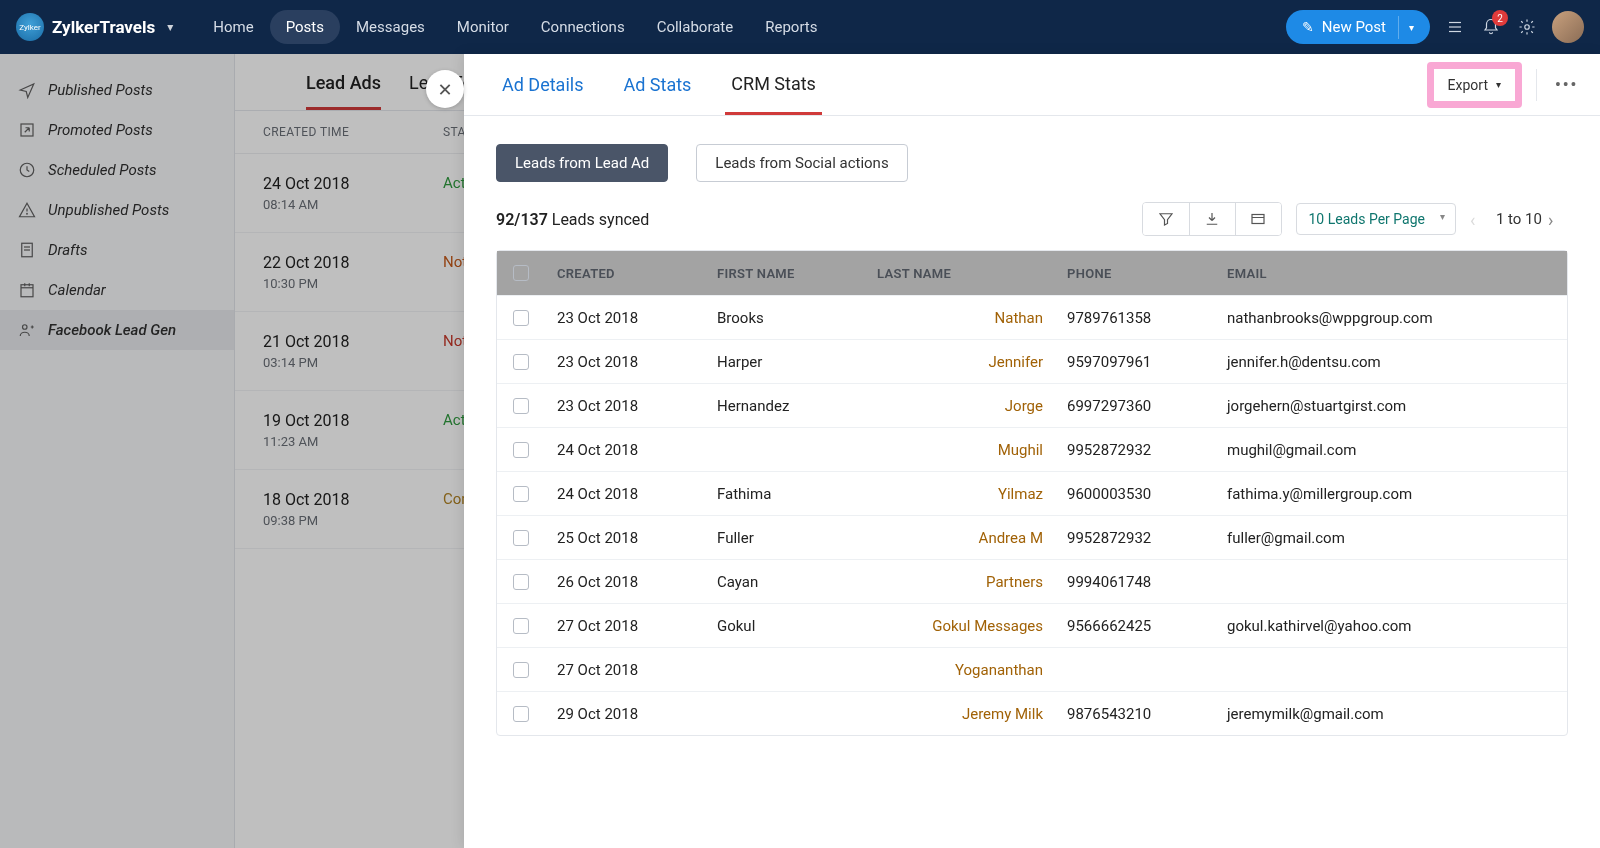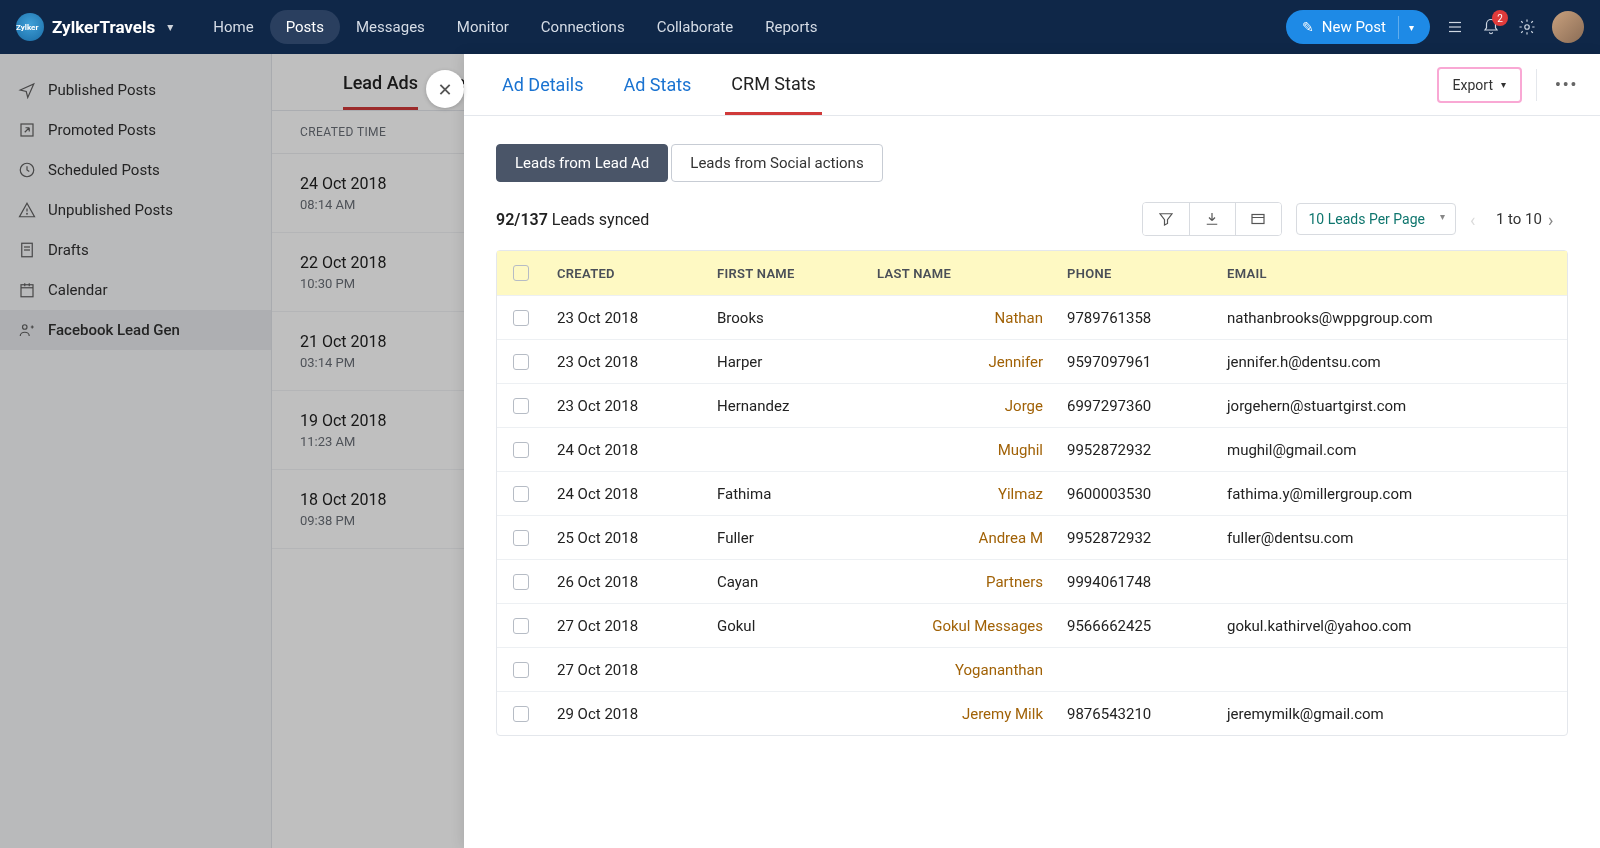--- a/index.html
+++ b/index.html
@@ -1,37 +1,37 @@
 <!DOCTYPE html>
 <html><head>
 <meta charset="utf-8">
 <style>
 * { margin: 0; padding: 0; box-sizing: border-box; font-family: -apple-system, BlinkMacSystemFont, "Segoe UI", Roboto, sans-serif; }
 body { background: #fff; width: 1600px; height: 848px; overflow: hidden; position: relative; }
 
 
 .topnav { height: 54px; background: #0f2748; display: flex; align-items: center; color: #fff; padding: 0 16px; }
 .brand { display: flex; align-items: center; gap: 8px; margin-right: 24px; }
-.brand-logo { width: 28px; height: 28px; border-radius: 50%; background: radial-gradient(circle at 50% 40%, #3fa0d8, #1a6ca6); display: flex; align-items: center; font-size: 8px; font-weight: bold; color: #fff; }
+.brand-logo { width: 28px; height: 28px; border-radius: 50%; background: radial-gradient(circle at 50% 40%, #3fa0d8, #1a6ca6); display: flex; align-items: center; justify-content: center; font-size: 8px; font-weight: normal; color: #fff; }
 .brand-name { font-size: 17px; font-weight: 700; }
 .brand-caret { font-size: 12px; opacity: .8; margin-left: 4px; }
 .navlinks { display: flex; gap: 0; }
 .navlink { padding: 8px 16px; font-size: 15px; color: #d5dce6; cursor: pointer; border-radius: 20px; }
 .navlink.active { background: #2a3f5f; color: #fff; }
 .topnav-right { margin-left: auto; display: flex; align-items: center; gap: 14px; }
 .newpost-btn { background: #1e8ae6; color: #fff; border: none; border-radius: 18px; height: 34px; display: flex; align-items: center; padding: 0 6px 0 16px; gap: 8px; cursor: pointer; font-size: 15px; }
 .newpost-btn .edit-icon { font-size: 14px; }
 .newpost-btn .caret-split { border-left: 1px solid rgba(255,255,255,.3); padding: 6px 10px; margin-left: 4px; font-size: 10px; }
 .topicon { width: 22px; height: 22px; color: #cfd8e3; cursor: pointer; display: flex; align-items: center; justify-content: center; position: relative; }
 .badge { position: absolute; top: -6px; right: -6px; background: #e03b3b; color: #fff; border-radius: 50%; width: 16px; height: 16px; font-size: 10px; display: flex; align-items: center; justify-content: center; }
 .avatar { width: 32px; height: 32px; border-radius: 50%; background: linear-gradient(135deg,#c9a17e,#8a6c55); }
 
 
 .page-bg { position: absolute; top: 54px; left: 0; right: 0; bottom: 0; display: flex; }
-.sidebar { width: 272px; background: #f7f8fa; border-right: 1px solid #e2e5ea; padding: 16px 0; }
+.sidebar { width: 235px; background: #f7f8fa; border-right: 1px solid #e2e5ea; padding: 16px 0; font-style: italic; }
 .sidebar-item { display: flex; align-items: center; gap: 12px; padding: 11px 18px; font-size: 15px; color: #303030; cursor: pointer; }
 .sidebar-item .si-icon { width: 18px; height: 18px; color: #606060; display:flex; align-items:center; justify-content:center; }
 .sidebar-item.active { background: #e8eaee; font-weight: 500; }
 
 
 .bg-content { flex: 1; background: #fff; }
 .bg-tabs { display: flex; gap: 28px; padding: 18px 28px 0; border-bottom: 1px solid #e4e7ec; }
 .bg-tab { font-size: 18px; color: #222; padding-bottom: 14px; }
 .bg-tab.active { border-bottom: 3px solid #d03a3a; font-weight: 500; margin-left: 43px; }
 .bg-table-head { display: flex; font-size: 12px; color: #6a6f77; padding: 14px 28px; letter-spacing: .4px; border-bottom: 1px solid #eceef1; }
@@ -49,43 +49,43 @@
 .bg-overlay { position: absolute; top: 54px; left: 0; width: 464px; bottom: 0; background: rgba(0,0,0,.25); }
 
 
 .panel { position: absolute; top: 54px; left: 464px; right: 0; bottom: 0; background: #fff; box-shadow: -2px 0 12px rgba(0,0,0,.1); }
 .close-btn { position: absolute; left: -38px; top: 16px; width: 38px; height: 38px; border-radius: 50%; background: #fff; display: flex; align-items: center; justify-content: center; box-shadow: 0 1px 4px rgba(0,0,0,.2); cursor: pointer; font-size: 18px; color: #555; }
 
 .panel-tabs { display: flex; align-items: center; padding: 0 32px; border-bottom: 1px solid #e4e7ec; height: 62px; }
 .ptab { font-size: 18px; color: #1a73d1; padding: 10px 6px; margin-right: 28px; cursor: pointer; height: 100%; display: flex; align-items: center; }
 .ptab.active { color: #222; border-bottom: 3px solid #d03a3a; margin-bottom: -1px; }
 .panel-tabs-right { margin-left: auto; display: flex; align-items: center; gap: 14px; }
-.export-btn { border: 2px solid #f9a8d4; background: #fff; padding: 8px 14px; border-radius: 4px; font-size: 14px; color: #333; display: flex; align-items: center; gap: 8px; cursor: pointer; }
+.export-btn { border: 7px solid #f9a8d4; background: #fff; padding: 8px 14px; border-radius: 4px; font-size: 14px; color: #333; display: flex; align-items: center; gap: 8px; cursor: pointer; }
 .more-dots { width: 32px; cursor: pointer; color: #666; letter-spacing: 2px; font-weight: bold; border-left:1px solid #e4e7ec; padding-left:18px; height:32px; display:flex; align-items:center;}
 
-.subtabs { display: flex; gap: 3px; padding: 28px 32px 20px; }
+.subtabs { display: flex; gap: 28px; padding: 28px 32px 20px; }
 .subtab { border: 1px solid #c7ccd4; background: #fff; padding: 9px 18px; font-size: 15px; border-radius: 4px; cursor: pointer; color: #333; }
 .subtab.active { background: #4a5568; color: #fff; border-color: #4a5568; }
 
 .toolbar { display: flex; align-items: center; padding: 0 32px 14px; }
 .synced-count { font-size: 16px; color: #222; }
 .synced-count b { font-weight: 600; }
 .toolbar-right { margin-left: auto; display: flex; align-items: center; gap: 14px; }
 .icon-btn-group { display: flex; border: 1px solid #d8dbe0; border-radius: 4px; overflow: hidden; }
 .icon-btn { width: 46px; height: 32px; display: flex; align-items: center; justify-content: center; cursor: pointer; color: #555; background: #fff; }
 .icon-btn + .icon-btn { border-left: 1px solid #d8dbe0; }
 .perpage { border: 1px solid #d8dbe0; border-radius: 4px; padding: 7px 30px 7px 12px; font-size: 14px; color: #0f766e; cursor: pointer; position:relative; background:#fff;}
 .perpage::after { content:"▾"; position:absolute; right:10px; color:#888; font-size:10px; }
 .pager { display: flex; align-items: center; gap: 6px; font-size: 15px; color: #333; }
 .pager .arrow { width: 20px; cursor: pointer; color: #888; font-size:18px; }
 .pager .arrow.disabled { opacity:.3; cursor:default; }
 
 .leads-table { margin: 0 32px; border: 1px solid #e4e7ec; border-radius: 4px; }
 .lt-head, .lt-row { display: grid; grid-template-columns: 48px 160px 160px 190px 160px 1fr; align-items: center; }
-.lt-head { background: #fef9c3; font-size: 13px; color: #4a4f57; font-weight: 600; letter-spacing: .3px; height: 44px; }
+.lt-head { background: #a3a3a3; font-size: 13px; color: #4a4f57; font-weight: 600; letter-spacing: .3px; height: 44px; }
 .lt-head > div, .lt-row > div { padding: 0 12px; }
 .lt-row { height: 44px; font-size: 15px; color: #222; border-top: 1px solid #edf0f3; }
 .lt-row .lastname { color: #a16207; cursor: pointer; text-align: right; }
 .chk { width: 16px; height: 16px; border: 1.5px solid #b6bcc5; border-radius: 3px; display: inline-block; }
 .chk-cell { display:flex; justify-content:center; }
 
 svg { width: 18px; height: 18px; stroke: currentColor; fill: none; stroke-width: 1.6; }
 </style>
 </head>
 <body>
@@ -379,21 +379,21 @@
           <div>fathima.y@millergroup.com</div>
         </div>
         <div class="lt-row">
           <div class="chk-cell">
             <span class="chk"></span>
           </div>
           <div>25 Oct 2018</div>
           <div>Fuller</div>
           <div class="lastname">Andrea M</div>
           <div>9952872932</div>
-          <div>fuller@dentsu.com</div>
+          <div>fuller@gmail.com</div>
         </div>
         <div class="lt-row">
           <div class="chk-cell">
             <span class="chk"></span>
           </div>
           <div>26 Oct 2018</div>
           <div>Cayan</div>
           <div class="lastname">Partners</div>
           <div>9994061748</div>
         </div>

